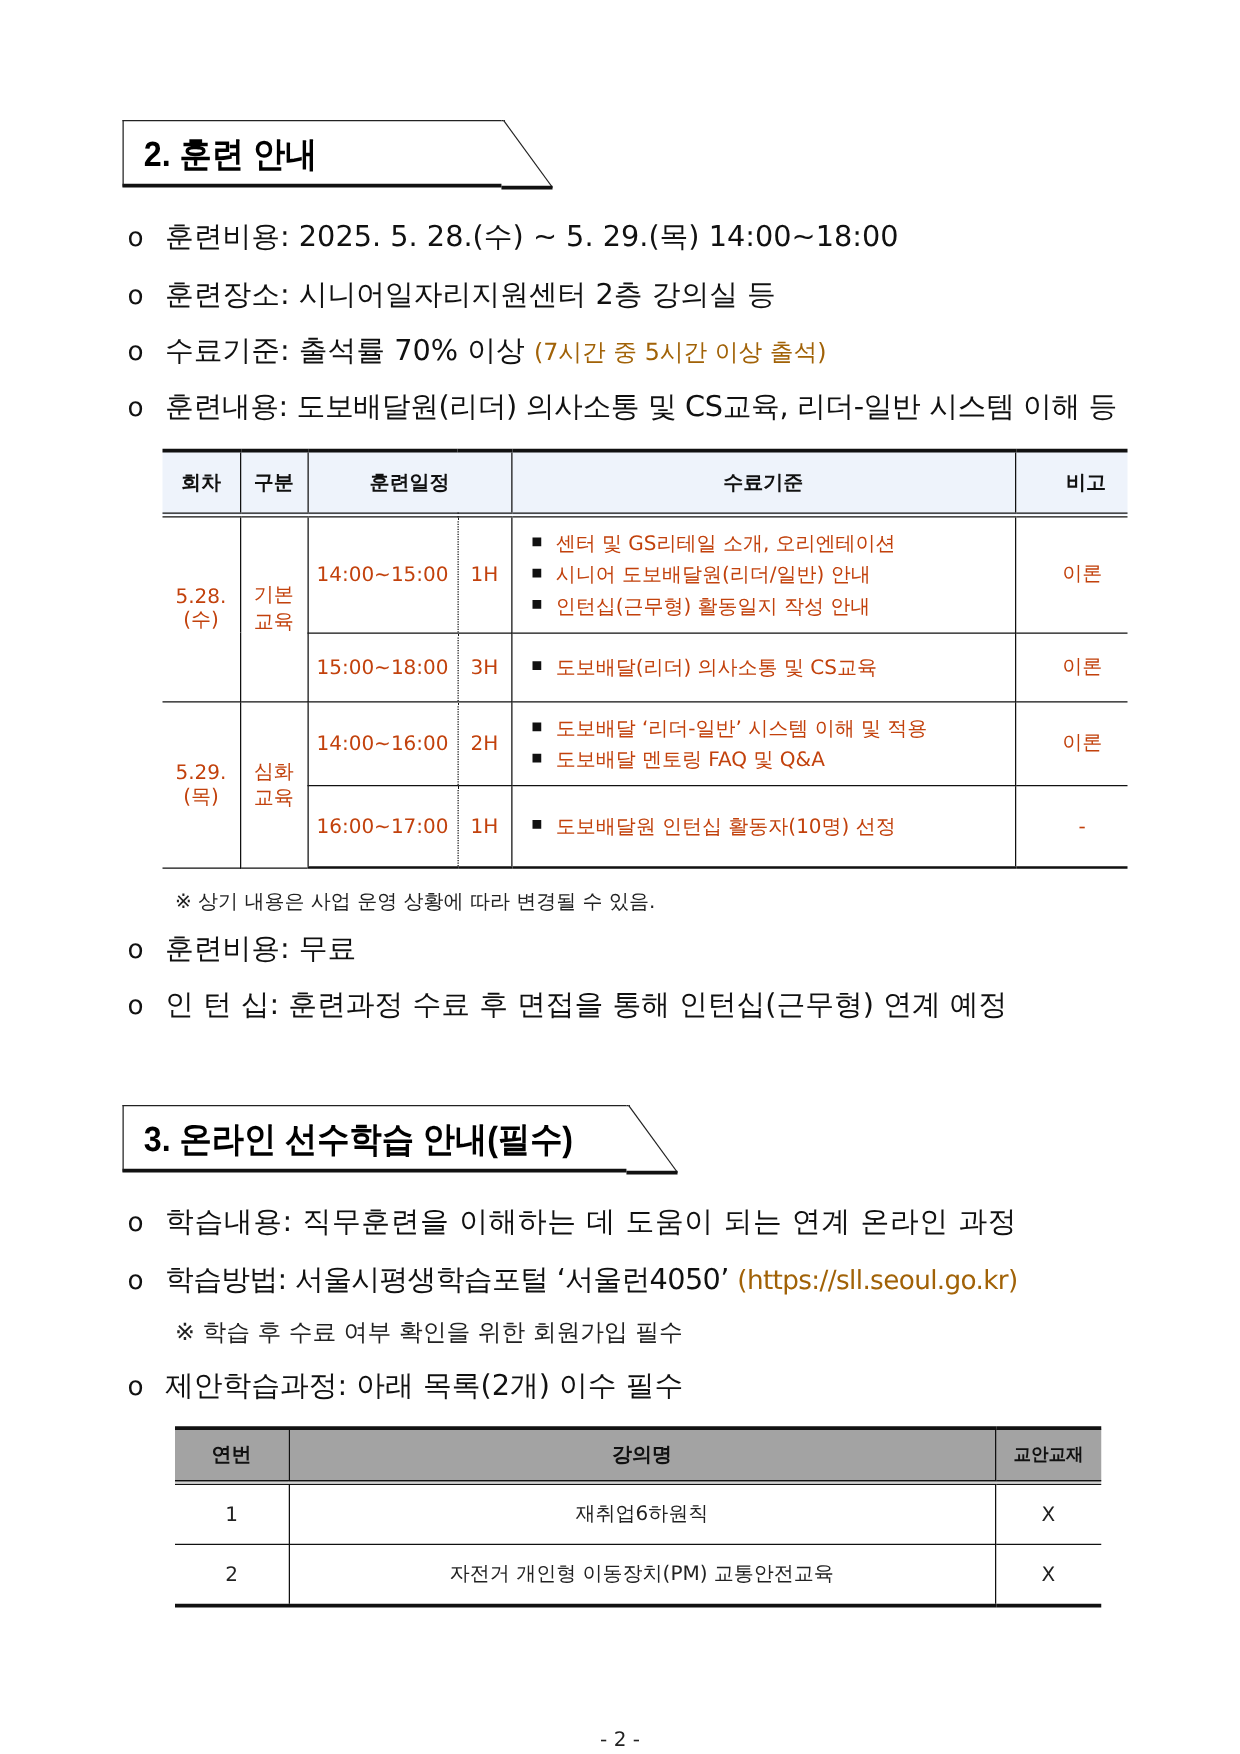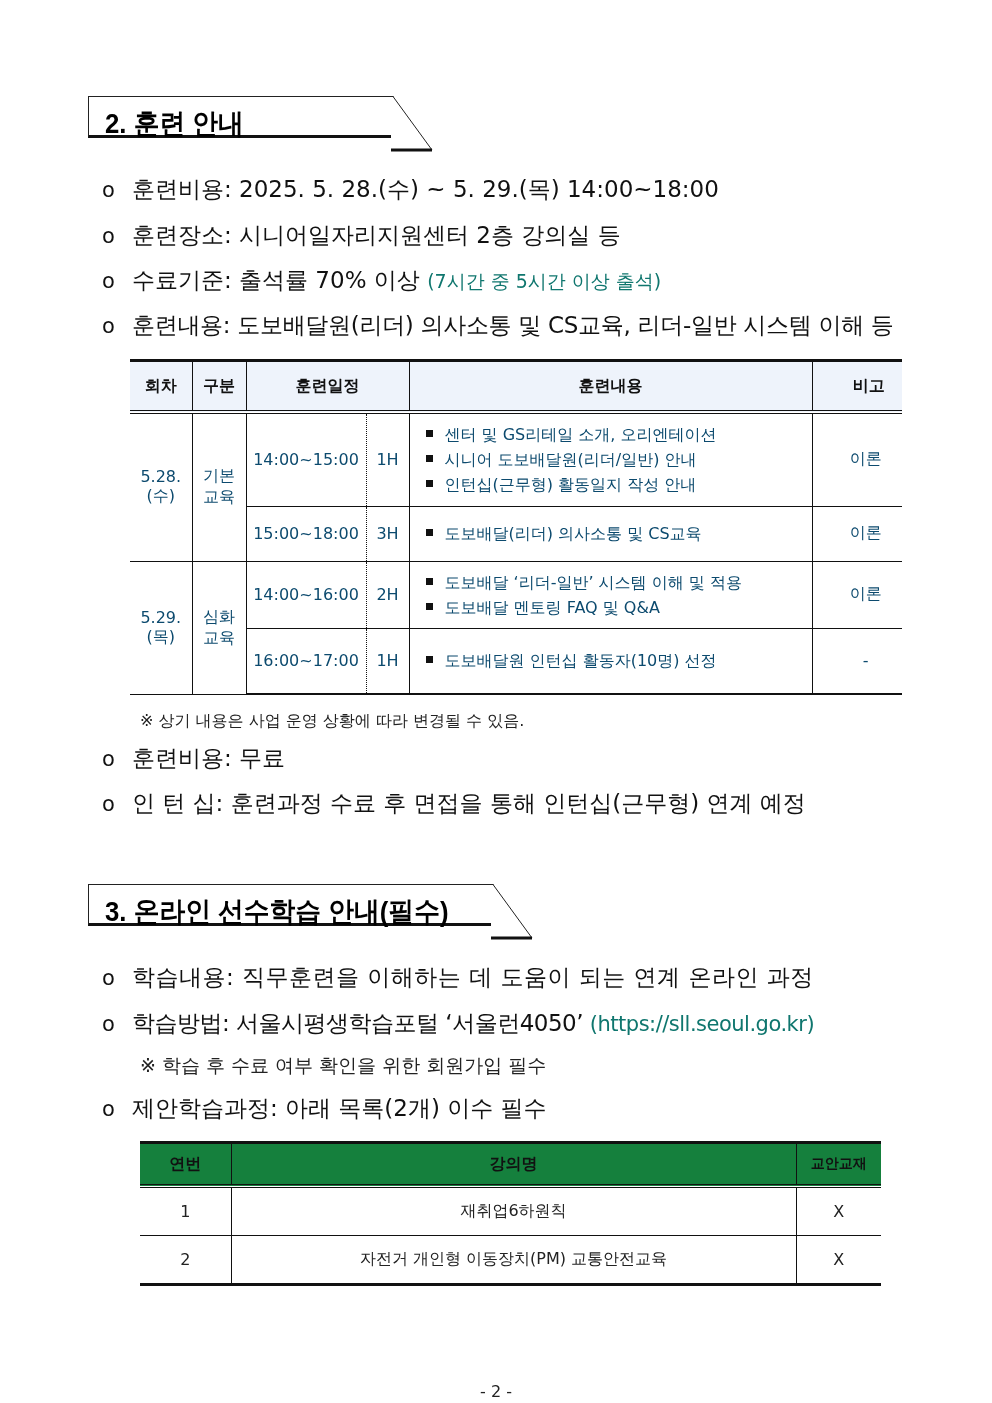--- a/index.html
+++ b/index.html
@@ -4,67 +4,67 @@
   <style>
     html, body { margin: 0; padding: 0; background: #ffffff; }
     body {
       width: 992px; height: 1403px; position: relative; overflow: hidden;
       font-family: "DejaVu Sans", "Liberation Sans", sans-serif; color: #111;
     }
     .abs { position: absolute; }
 
     
     .sec-header {
-      position: absolute; left: 88px; height: 42px;
+      position: absolute; left: 98px; height: 54px;
       border-top: 1px solid #222; border-left: 1px solid #222; border-bottom: 3px solid #111;
       box-sizing: border-box;
     }
     .sec-title {
       position: absolute; left: 16px; top: 8px;
       font-family: "Liberation Sans", sans-serif; font-weight: 700; font-size: 28px;
       letter-spacing: 0px; color: #000; white-space: nowrap;
       transform: scaleX(0.92); transform-origin: left;
     }
 
     
     .line {
       position: absolute; left: 102px; font-size: 23px; white-space: nowrap; color: #111;
     }
     .line .o {
       display: inline-block; width: 30px; font-size: 21px;
     }
-    .line .small { font-size: 19px; color: #0f766e; }
+    .line .small { font-size: 19px; color: #a16207; }
     .note { position: absolute; font-size: 16px; color: #222; white-space: nowrap; }
     .note2 { position: absolute; font-size: 19px; color: #222; white-space: nowrap; }
 
     
     table { border-collapse: collapse; position: absolute; table-layout: fixed; }
     #t1 { left: 130px; top: 359px; width: 772px; font-size: 16px; }
     #t1 th {
       background: #eef3fb; font-weight: 700; height: 46px; font-size: 16px;
       border-top: 3px solid #111; border-bottom: 4px double #111;
       border-left: 1px solid #111; border-right: 1px solid #111;
     }
     #t1 th:first-child { border-left: none; }
     #t1 th:last-child { border-right: none; padding-left: 24px; }
     #t1 td {
-      border: 1px solid #111; text-align: center; vertical-align: middle; color: #0c4a6e;
+      border: 1px solid #111; text-align: center; vertical-align: middle; color: #c2410c;
     }
     #t1 tr td:first-child { border-left: none; }
     #t1 tr td:last-child { border-right: none; padding-left: 18px; }
     #t1 tr:last-child td { border-bottom: 2px solid #111; }
     #t1 td.time { border-right: 1px dotted #111; }
     #t1 td.hrs { border-left: 1px dotted #111; }
     #t1 td.content { text-align: left; padding-left: 16px; line-height: 25px; }
     .sq { display: inline-block; width: 7px; height: 7px; background: #111; margin-right: 12px; vertical-align: middle; position: relative; top: -2px; }
 
     
     #t2 { left: 140px; top: 1141px; width: 741px; font-size: 16px; }
     #t2 th {
-      background: #15803d; font-weight: 700; height: 38px;
+      background: #a3a3a3; font-weight: 700; height: 38px;
       border-top: 3px solid #111; border-bottom: 4px double #111;
       border-left: 1px solid #111; border-right: 1px solid #111; font-family: Liberation Serif, serif;
     }
     #t2 th:first-child { border-left: none; }
     #t2 th:last-child { border-right: none; }
     #t2 td { border: 1px solid #111; text-align: center; height: 45px; color: #222; }
     #t2 tr td:first-child { border-left: none; }
     #t2 tr td:last-child { border-right: none; }
     #t2 tr:last-child td { border-bottom: 3px solid #111; }
 
@@ -103,21 +103,21 @@
       <col style="width:120px">
       <col style="width:43px">
       <col style="width:403px">
       <col style="width:90px">
   </colgroup>
   <thead>
     <tr>
       <th>회차</th>
       <th>구분</th>
       <th colspan="2">훈련일정</th>
-      <th>훈련내용</th>
+      <th>수료기준</th>
       <th>비고</th>
     </tr>
   </thead>
   <tbody>
     <tr style="height:94px;">
       <td rowspan="2">
         <div>5.28.</div>
         <div>(수)</div>
       </td>
       <td rowspan="2">

